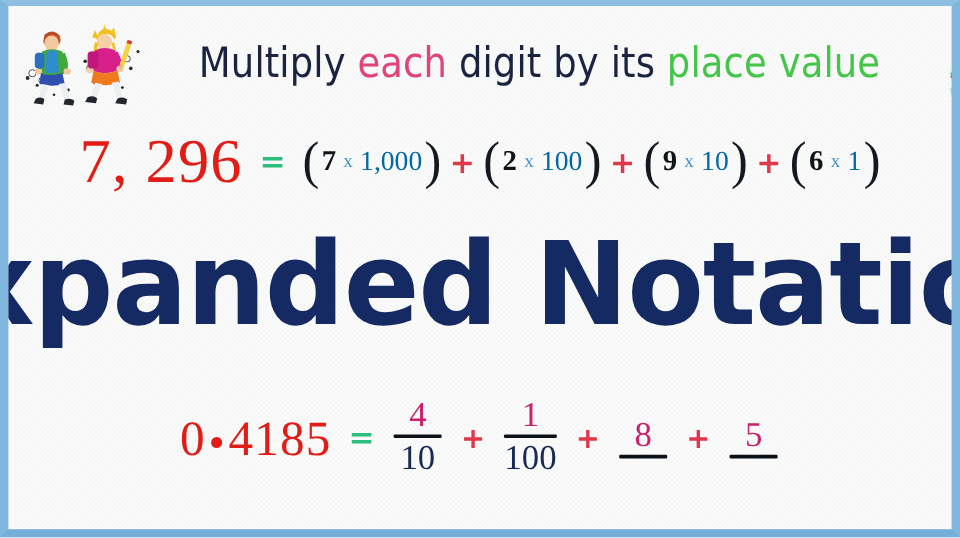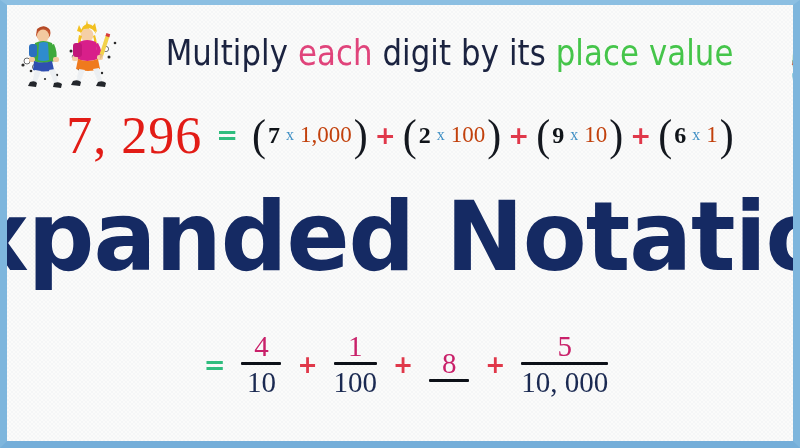--- a/index.html
+++ b/index.html
@@ -122,21 +122,21 @@
     padding: 0 2px;
     font-family: "Liberation Serif", serif;
   }
   .term .times {
     color: #3f8fc4;
     font-size: 16px;
     padding: 0 4px;
     font-family: "Liberation Serif", serif;
   }
   .term .placeval {
-    color: #c2410c;
+    color: #0369a1;
     font-size: 23px;
     padding: 0 2px;
     font-family: "Liberation Serif", serif;
   }
 
   
   #headline {
     position: absolute;
     left: 0; right: 0; top: 176px;
     height: 112px;
@@ -352,20 +352,21 @@
       <span class="digit">6</span>
       <span class="times">x</span>
       <span class="placeval">1</span>
       <span class="paren">)</span>
     </span>
   </div>
 
   <div id="headline">Expanded Notation</div>
 
   <div id="decimal-row">
+    <span id="decimal-value"><span>0</span><span class="dot">•</span><span>4185</span></span>
 
     <span class="eq-sign">=</span>
 
     <span class="fraction">
       <span class="numer">4</span>
       <span class="bar"></span>
       <span class="denom">10</span>
     </span>
     <span class="frac-plus">+</span>
 
@@ -378,16 +379,15 @@
 
     <span class="fraction">
       <span class="numer">8</span>
       <span class="bar"></span>
     </span>
     <span class="frac-plus">+</span>
 
     <span class="fraction">
       <span class="numer">5</span>
       <span class="bar"></span>
-      <span class="denom">10, 000</span>
     </span>
   </div>
 </div>
 
 </body></html>

